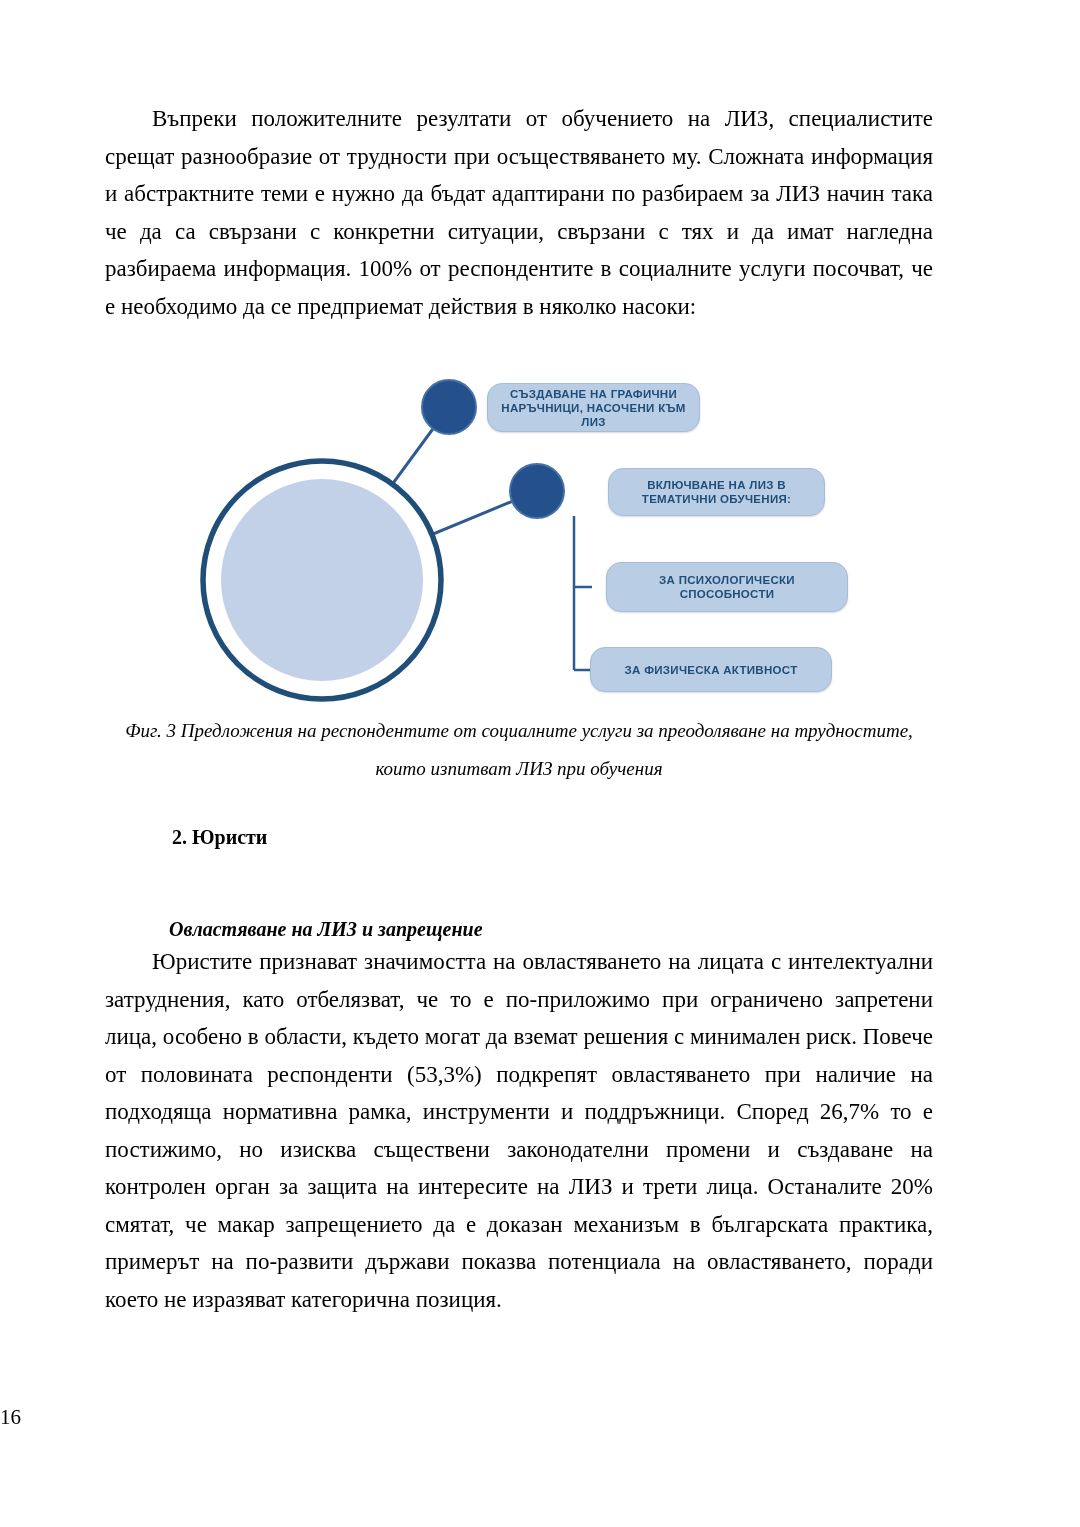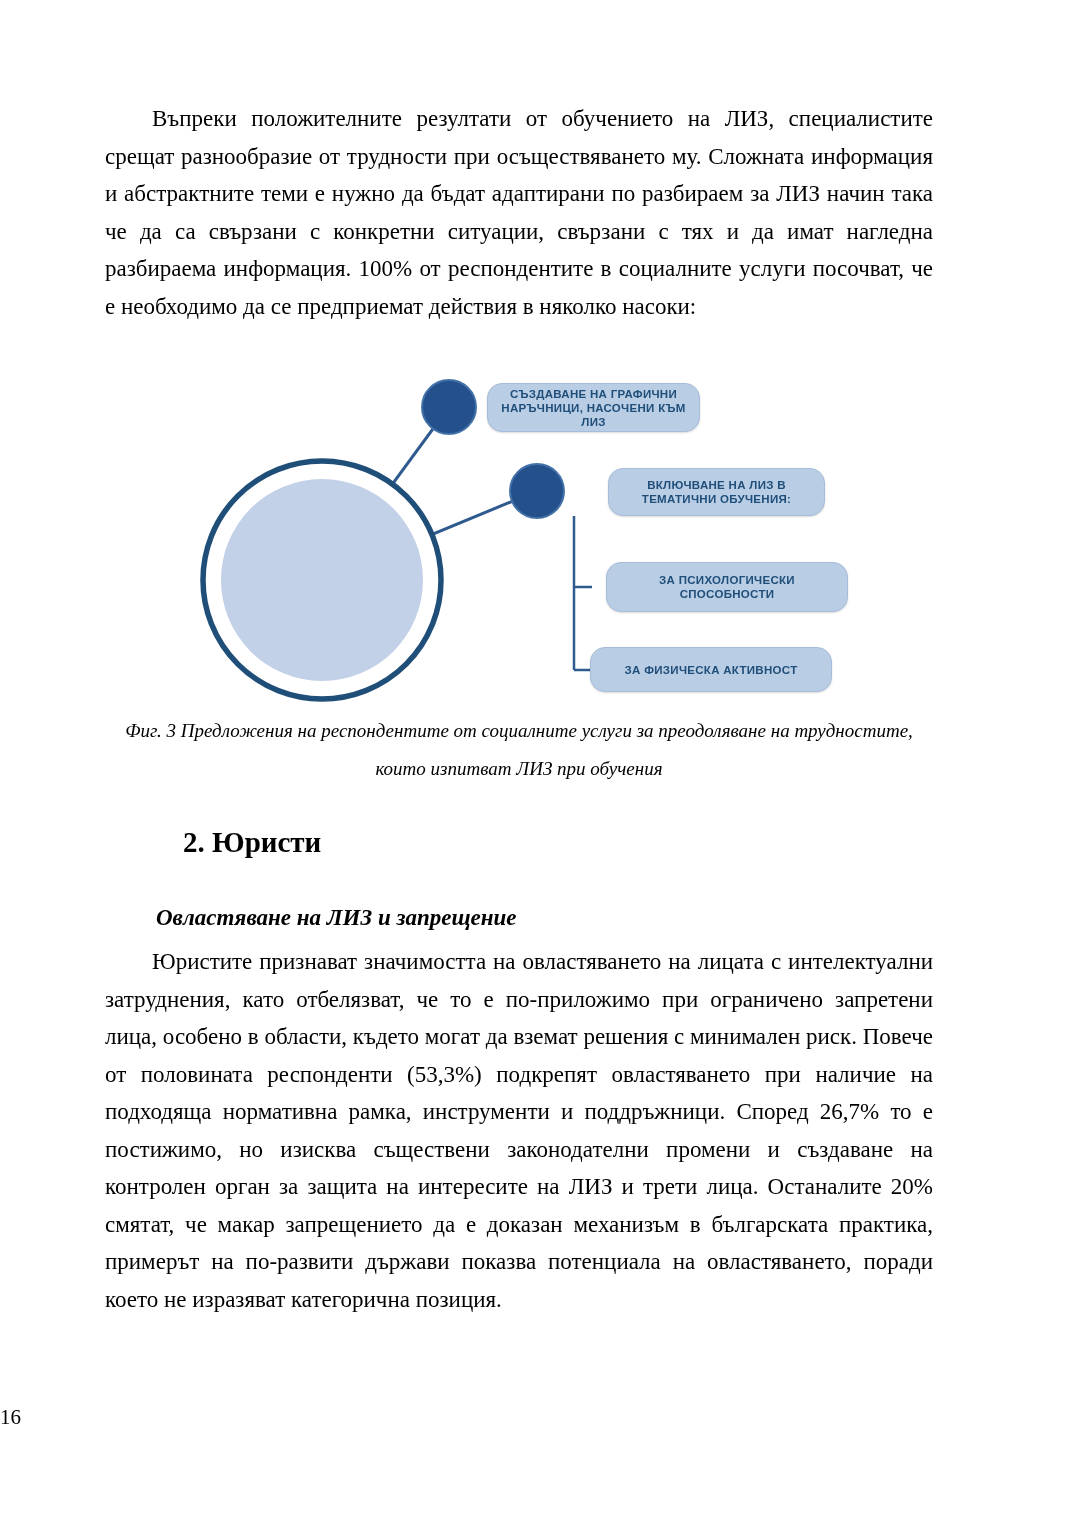--- a/index.html
+++ b/index.html
@@ -86,37 +86,37 @@
     top: 712px;
     width: 828px;
     margin: 0;
     font-size: 19px;
     line-height: 37.5px;
     font-style: italic;
     text-align: center;
   }
   .section-heading {
     position: absolute;
-    left: 121px;
+    left: 110px;
     top: 826px;
     width: 828px;
     margin: 0;
     padding-left: 62px;
-    font-size: 29px;
+    font-size: 20px;
     font-weight: bold;
     box-sizing: border-box;
   }
   .subsection-heading {
     position: absolute;
     left: 105px;
     top: 901px;
     width: 828px;
-    margin: 4px;
+    margin: 17px;
     padding-left: 47px;
-    font-size: 23px;
+    font-size: 20px;
     font-weight: bold;
     font-style: italic;
     box-sizing: border-box;
   }
   .page-number {
     position: absolute;
     left: 0;
     top: 1405px;
     width: 1080px;
     text-align: left;

